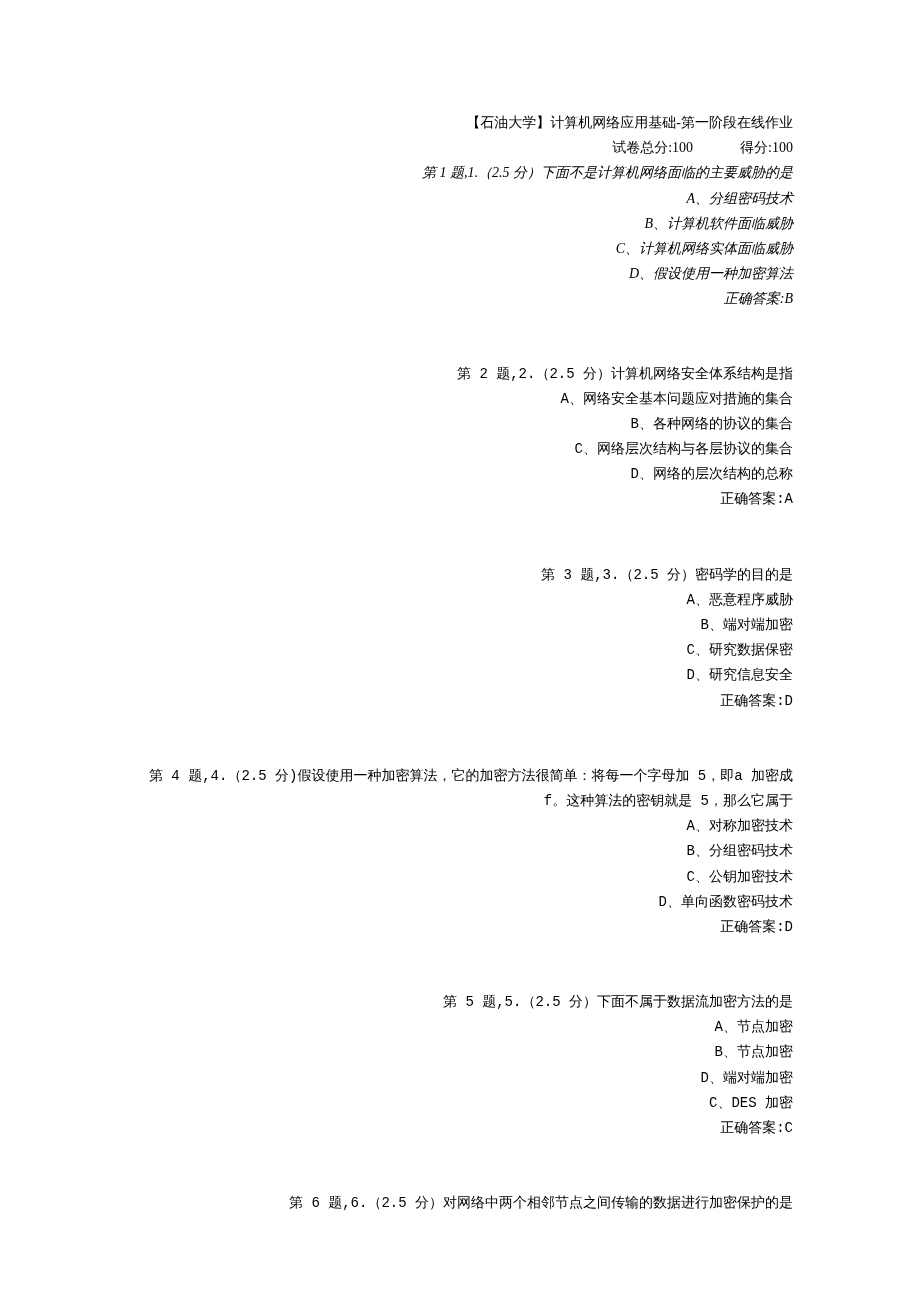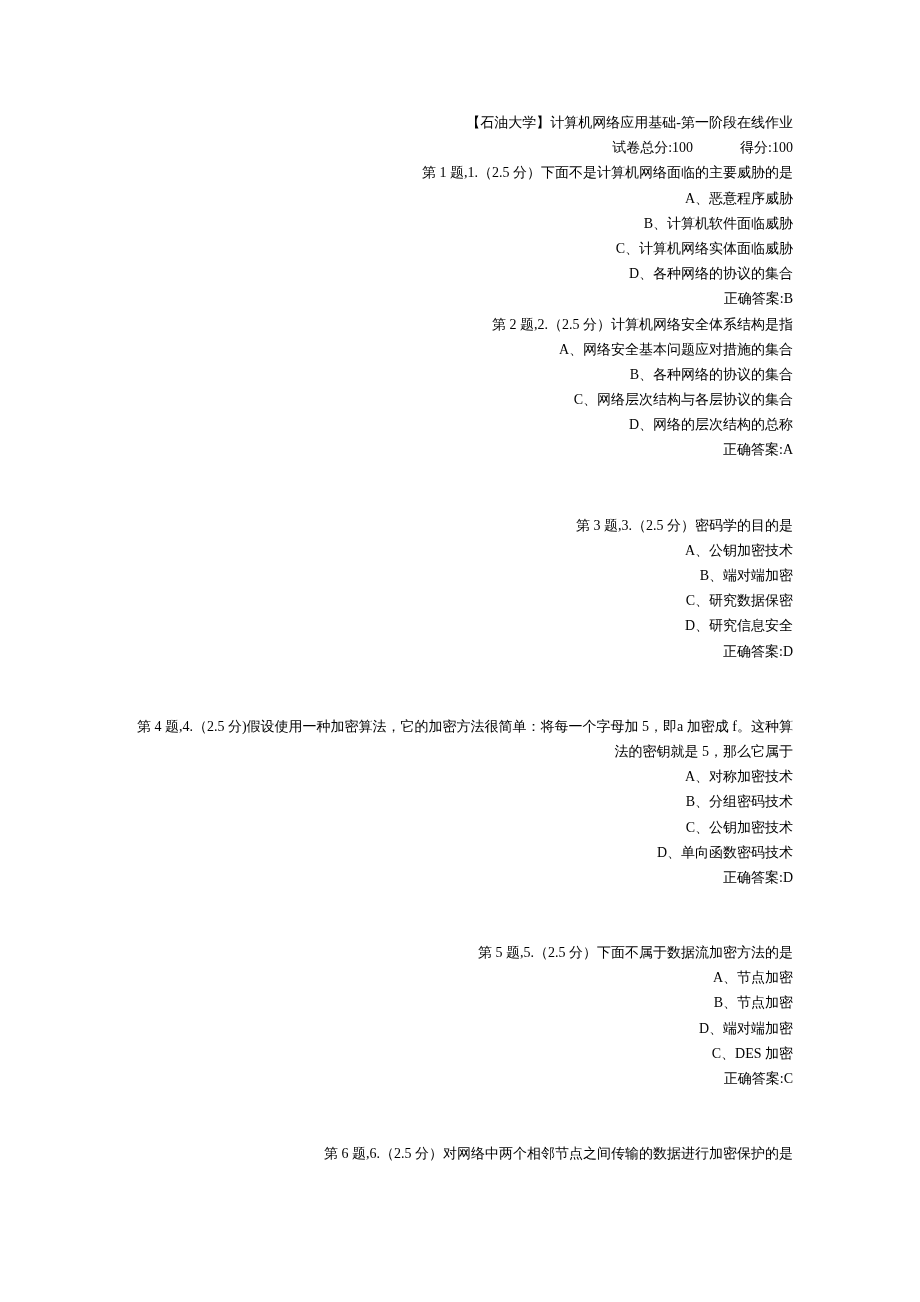--- a/index.html
+++ b/index.html
@@ -26,55 +26,56 @@
     }
     .score-label {
       display: inline;
     }
     .score-gap {
       display: inline-block;
       width: 40px;
     }
     .question-block {
       margin-bottom: 50px;
+      font-family: Liberation Mono, monospace;
     }
     .question-block:last-child {
       margin-bottom: 0;
     }
   </style>
 </head>
 <body>
 
 <div class="line">【石油大学】计算机网络应用基础-第一阶段在线作业</div>
 <div class="score-line">
   <span class="score-label">试卷总分:100</span>
   <span class="score-gap"></span>
   <span class="score-label">得分:100</span>
 </div>
 
 <div id="questions-container">
-    <div class="" style="">
+    <div class="" style="margin-bottom: 50px; font-style: italic;">
       <div class="line">第 1 题,1.（2.5 分）下面不是计算机网络面临的主要威胁的是</div>
-      <div class="line">A、恶意程序威胁</div>
+      <div class="line">A、分组密码技术</div>
       <div class="line">B、计算机软件面临威胁</div>
       <div class="line">C、计算机网络实体面临威胁</div>
-      <div class="line">D、各种网络的协议的集合</div>
+      <div class="line">D、假设使用一种加密算法</div>
       <div class="line">正确答案:B</div>
     </div>
     <div class="question-block">
       <div class="line">第 2 题,2.（2.5 分）计算机网络安全体系结构是指</div>
       <div class="line">A、网络安全基本问题应对措施的集合</div>
       <div class="line">B、各种网络的协议的集合</div>
       <div class="line">C、网络层次结构与各层协议的集合</div>
       <div class="line">D、网络的层次结构的总称</div>
       <div class="line">正确答案:A</div>
     </div>
     <div class="question-block">
       <div class="line">第 3 题,3.（2.5 分）密码学的目的是</div>
-      <div class="line">A、公钥加密技术</div>
+      <div class="line">A、恶意程序威胁</div>
       <div class="line">B、端对端加密</div>
       <div class="line">C、研究数据保密</div>
       <div class="line">D、研究信息安全</div>
       <div class="line">正确答案:D</div>
     </div>
     <div class="question-block">
       <div class="line">第 4 题,4.（2.5 分)假设使用一种加密算法，它的加密方法很简单：将每一个字母加 5，即a 加密成 f。这种算法的密钥就是 5，那么它属于</div>
       <div class="line">A、对称加密技术</div>
       <div class="line">B、分组密码技术</div>
       <div class="line">C、公钥加密技术</div>

